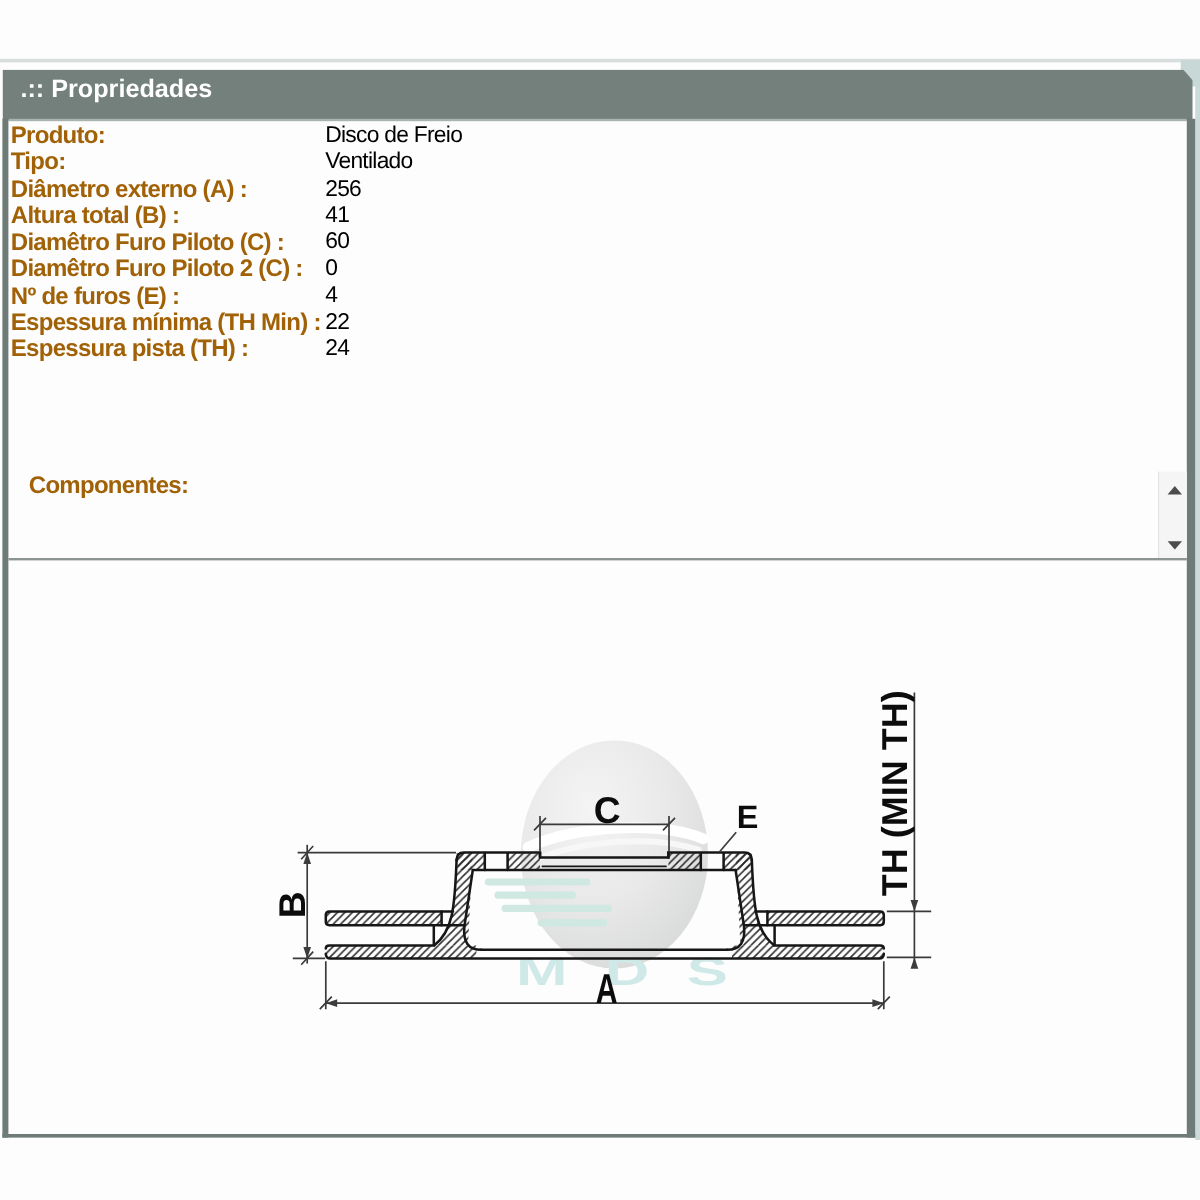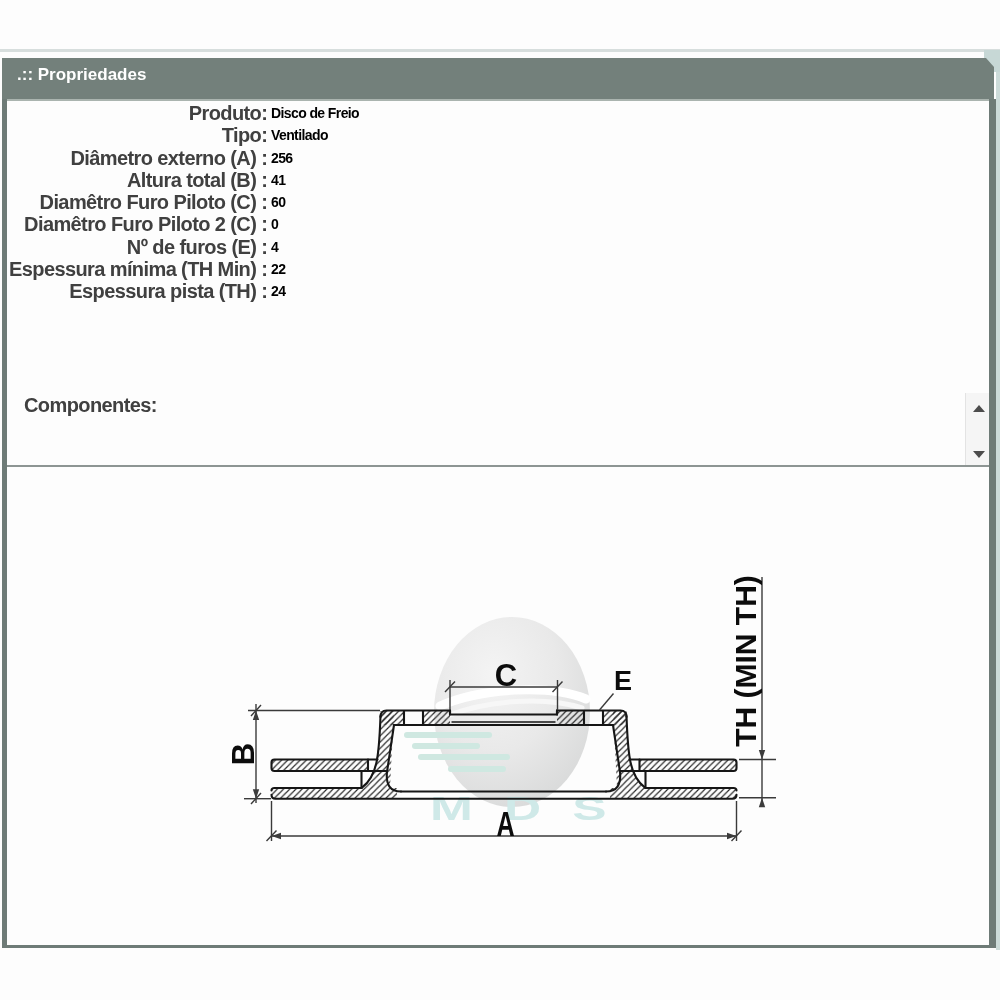--- a/index.html
+++ b/index.html
@@ -1,49 +1,49 @@
 <!DOCTYPE html>
 <html><head>
 <meta charset="utf-8">
 <style>
   html,body{margin:0;padding:0;}
   body{width:1000px;height:1000px;position:relative;background:#fdfdfd;overflow:hidden;
        font-family:"Liberation Sans",sans-serif;}
   .abs{position:absolute;}
-  .lbl{font-weight:bold;font-size:20px;color:#404040;letter-spacing:-0.6px;text-align:right;}
+  .lbl{font-weight:bold;font-size:20px;color:#a16207;letter-spacing:-0.6px;}
 </style>
 </head>
 <body>
 
 <div class="abs" style="left:0;top:49px;width:1000px;height:3px;background:#d7dedd;"></div>
 
 <div class="abs" style="left:996px;top:50px;width:4px;height:900px;background:#ccdbd9;"></div>
 
 <div class="abs" style="left:984px;top:50px;width:16px;height:22px;background:#c7d8d6;"></div>
 
 <div class="abs" style="left:2px;top:58px;width:992px;height:42px;background:#73807b;
      clip-path:polygon(0 0, 984px 0, 992px 9px, 992px 42px, 0 42px);"></div>
-<div class="abs" style="left:17px;top:64px;color:#ffffff;font-weight:bold;font-size:17px;line-height:21px;">.:: Propriedades</div>
+<div class="abs" style="left:17px;top:64px;color:#ffffff;font-weight:bold;font-size:21px;line-height:21px;">.:: Propriedades</div>
 
 <div class="abs" style="left:7px;top:99px;width:982px;height:2px;background:#aab4af;"></div>
 <div class="abs" style="left:2px;top:99px;width:5px;height:849px;background:#6e7b77;"></div>
 <div class="abs" style="left:989px;top:99px;width:7px;height:849px;background:#6e7b77;"></div>
 <div class="abs" style="left:2px;top:945px;width:994px;height:3px;background:#6e7b77;"></div>
 
 <div class="abs lbl" style="left:9px;top:102px;line-height:22.3px;white-space:pre;">Produto:
 Tipo:
 Diâmetro externo (A) :
 Altura total (B) :
 Diamêtro Furo Piloto (C) :
 Diamêtro Furo Piloto 2 (C) :
 Nº de furos (E) :
 Espessura mínima (TH Min) :
 Espessura pista (TH) :</div>
 
-<div class="abs" style="left:271px;top:102px;line-height:22.3px;white-space:pre;font-size:14px;letter-spacing:-0.6px;color:#000;font-weight:bold;">Disco de Freio
+<div class="abs" style="left:271px;top:102px;line-height:22.3px;white-space:pre;font-size:19px;letter-spacing:-0.6px;color:#000;">Disco de Freio
 Ventilado
 256
 41
 60
 0
 4
 22
 24</div>
 
 <div class="abs lbl" style="left:24px;top:394px;line-height:22.3px;">Componentes:</div>

